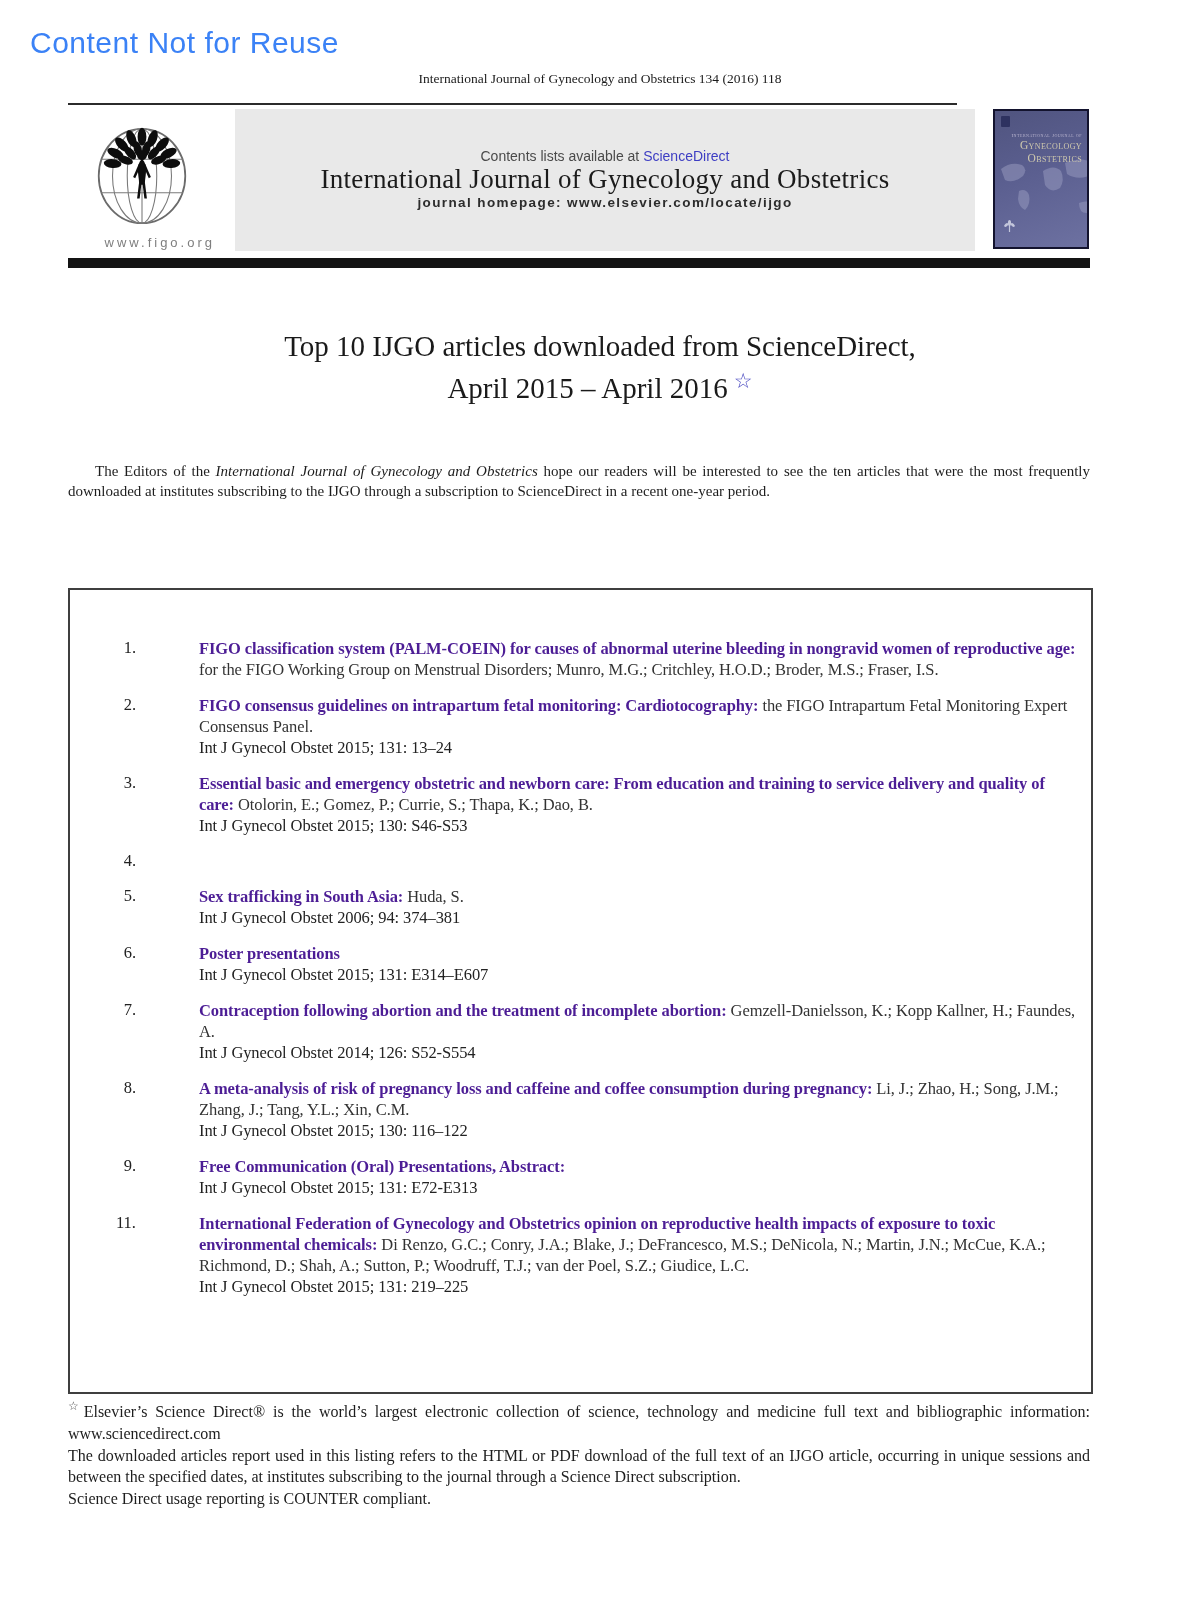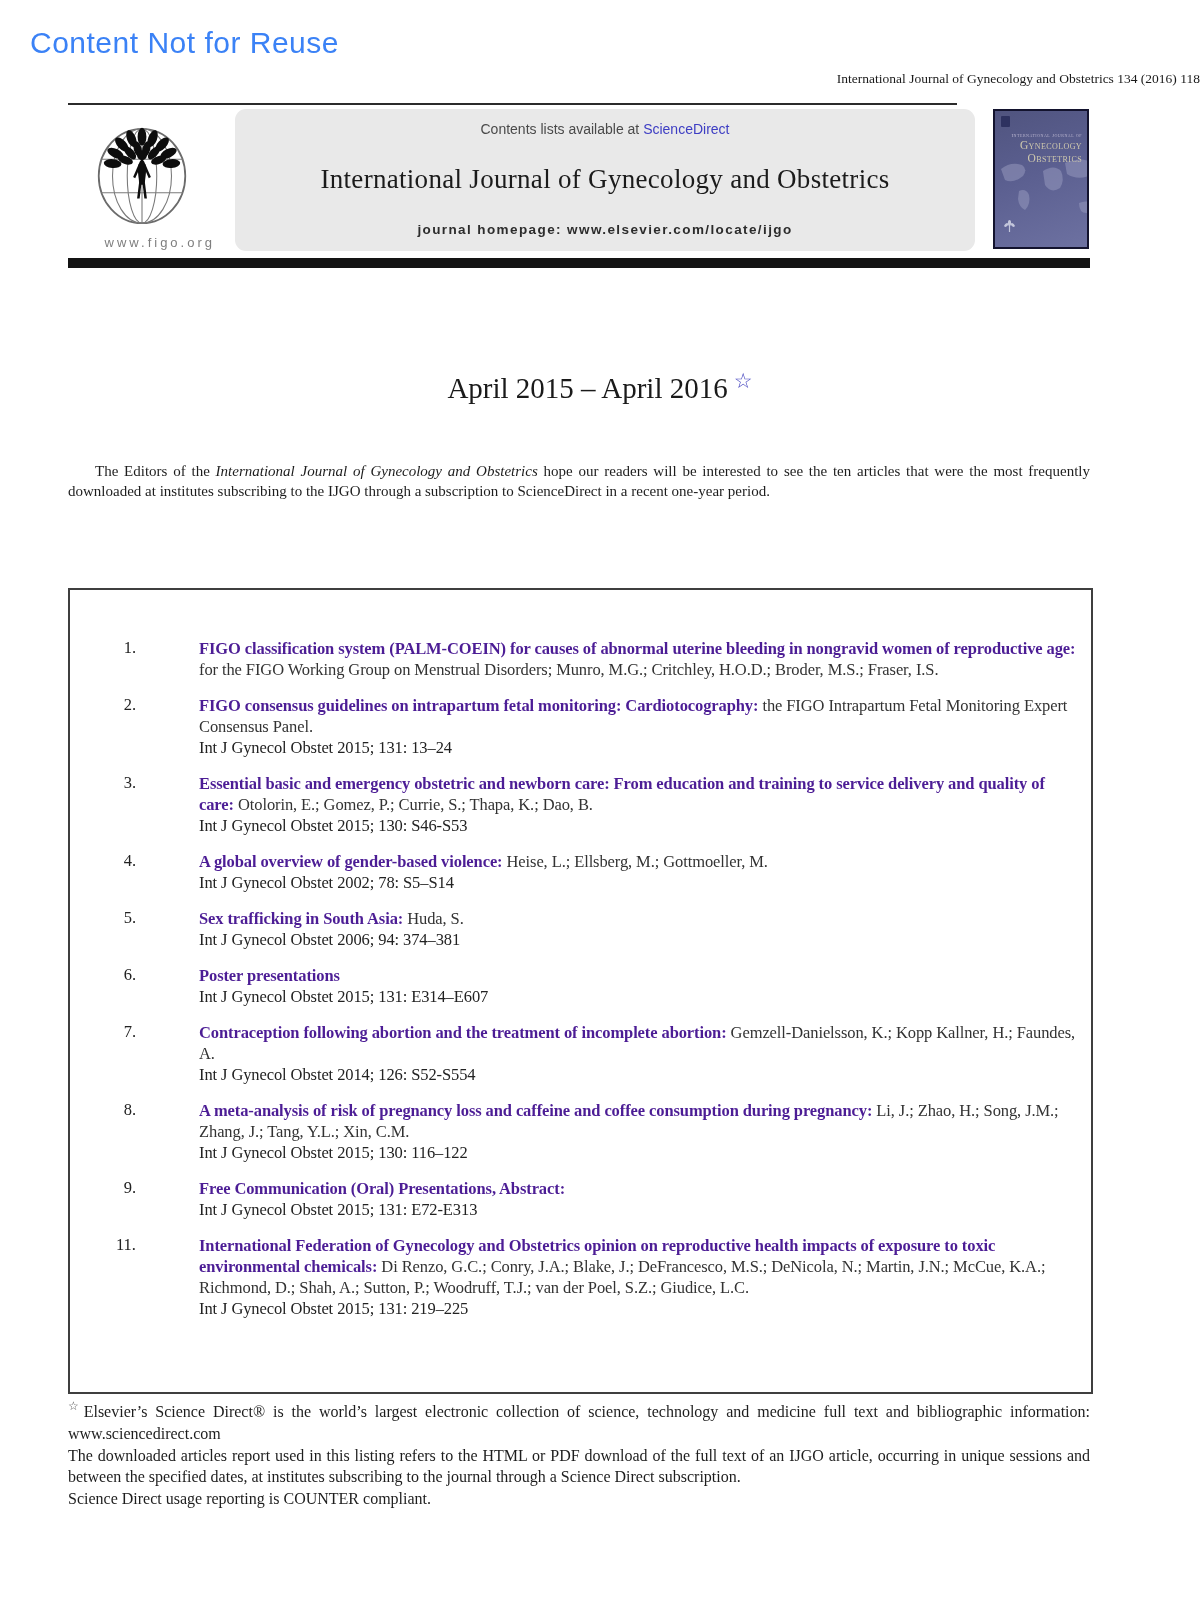--- a/index.html
+++ b/index.html
@@ -9,36 +9,36 @@
     font-family:"Liberation Serif", serif; color:#1c1c1c;
   }
   
   .watermark {
     position:absolute; left:30px; top:26px;
     font-family:"Liberation Sans", sans-serif;
     font-size:30px; color:#3b82f6; letter-spacing:0.5px;
   }
   .running-head {
     position:absolute; top:71px; left:0; width:100%;
-    text-align:right; font-size:13.5px; color:#1a1a1a;
+    text-align:center; font-size:13.5px; color:#1a1a1a;
   }
   
   .header { position:absolute; left:68px; top:103px; width:1022px; }
   .rule-top { width:889px; height:2px; background:#2b2b2b; }
   .header-body { display:flex; margin-top:4px; align-items:flex-start; }
   .figo { width:147px; flex:none; text-align:right; padding-top:6px; }
   .figo svg { display:block; margin:0 auto; }
   .figo-url {
     font-family:"Liberation Sans", sans-serif; font-size:13px;
     color:#7e7e7e; letter-spacing:3px; margin-top:2px;
   }
   .gray-box {
     width:740px; height:142px; background:#e9e9e9; margin-left:20px;
-    display:flex; flex-direction:column; justify-content:space-between;
-    align-items:center; padding:12px 8px 14px 8px;border-radius:11px;
+    display:flex; flex-direction:column; justify-content:center;
+    align-items:center; padding:12px 8px 14px 8px;
   }
   .contents-line { font-family:"Liberation Sans", sans-serif; font-size:14px; color:#4a4a4a; }
   .sd-link { color:#3d3dc3; }
   .journal-title { font-size:27px; color:#1b1b1b; letter-spacing:0.3px; }
   .homepage-line {
     font-family:"Liberation Sans", sans-serif; font-size:13.5px;
     letter-spacing:1.4px; color:#2c2c2c; font-weight:bold;
   }
   
   .cover {
@@ -200,21 +200,21 @@
           </g>
         </svg>
       </div>
     </div>
   </div>
 </div>
 
 <div class="thick-bar"></div>
 
 <h1 class="article-title">
-  <br>
+  <span>Top 10 IJGO articles downloaded from ScienceDirect,</span><br>
   <span>April 2015 – April 2016</span><sup class="title-star">☆</sup>
 </h1>
 
 <p class="intro"><span>The Editors of the </span><i>International Journal of Gynecology and Obstetrics</i><span> hope our readers will be interested to see the ten articles that were the most frequently downloaded at institutes subscribing to the IJGO through a subscription to ScienceDirect in a recent one-year period.</span></p>
 
 <div class="list-box">
   <div>
   <div class="row">
     <div class="num">1.</div>
     <div class="entry">
@@ -233,24 +233,20 @@
   <div class="row">
     <div class="num">3.</div>
     <div class="entry">
       <span class="t-bold">Essential basic and emergency obstetric and newborn care: From education and training to service delivery and quality of care:</span><span class="authors"> Otolorin, E.; Gomez, P.; Currie, S.; Thapa, K.; Dao, B.</span>
       <div class="citation">Int J Gynecol Obstet 2015; 130: S46-S53</div>
     </div>
   </div>
 
   <div class="row">
     <div class="num">4.</div>
-    <div class="entry">
-      <span class="t-bold">A global overview of gender-based violence:</span><span class="authors"> Heise, L.; Ellsberg, M.; Gottmoeller, M.</span>
-      <div class="citation">Int J Gynecol Obstet 2002; 78: S5–S14</div>
-    </div>
   </div>
 
   <div class="row">
     <div class="num">5.</div>
     <div class="entry">
       <span class="t-bold">Sex trafficking in South Asia:</span><span class="authors"> Huda, S.</span>
       <div class="citation">Int J Gynecol Obstet 2006; 94: 374–381</div>
     </div>
   </div>
 

